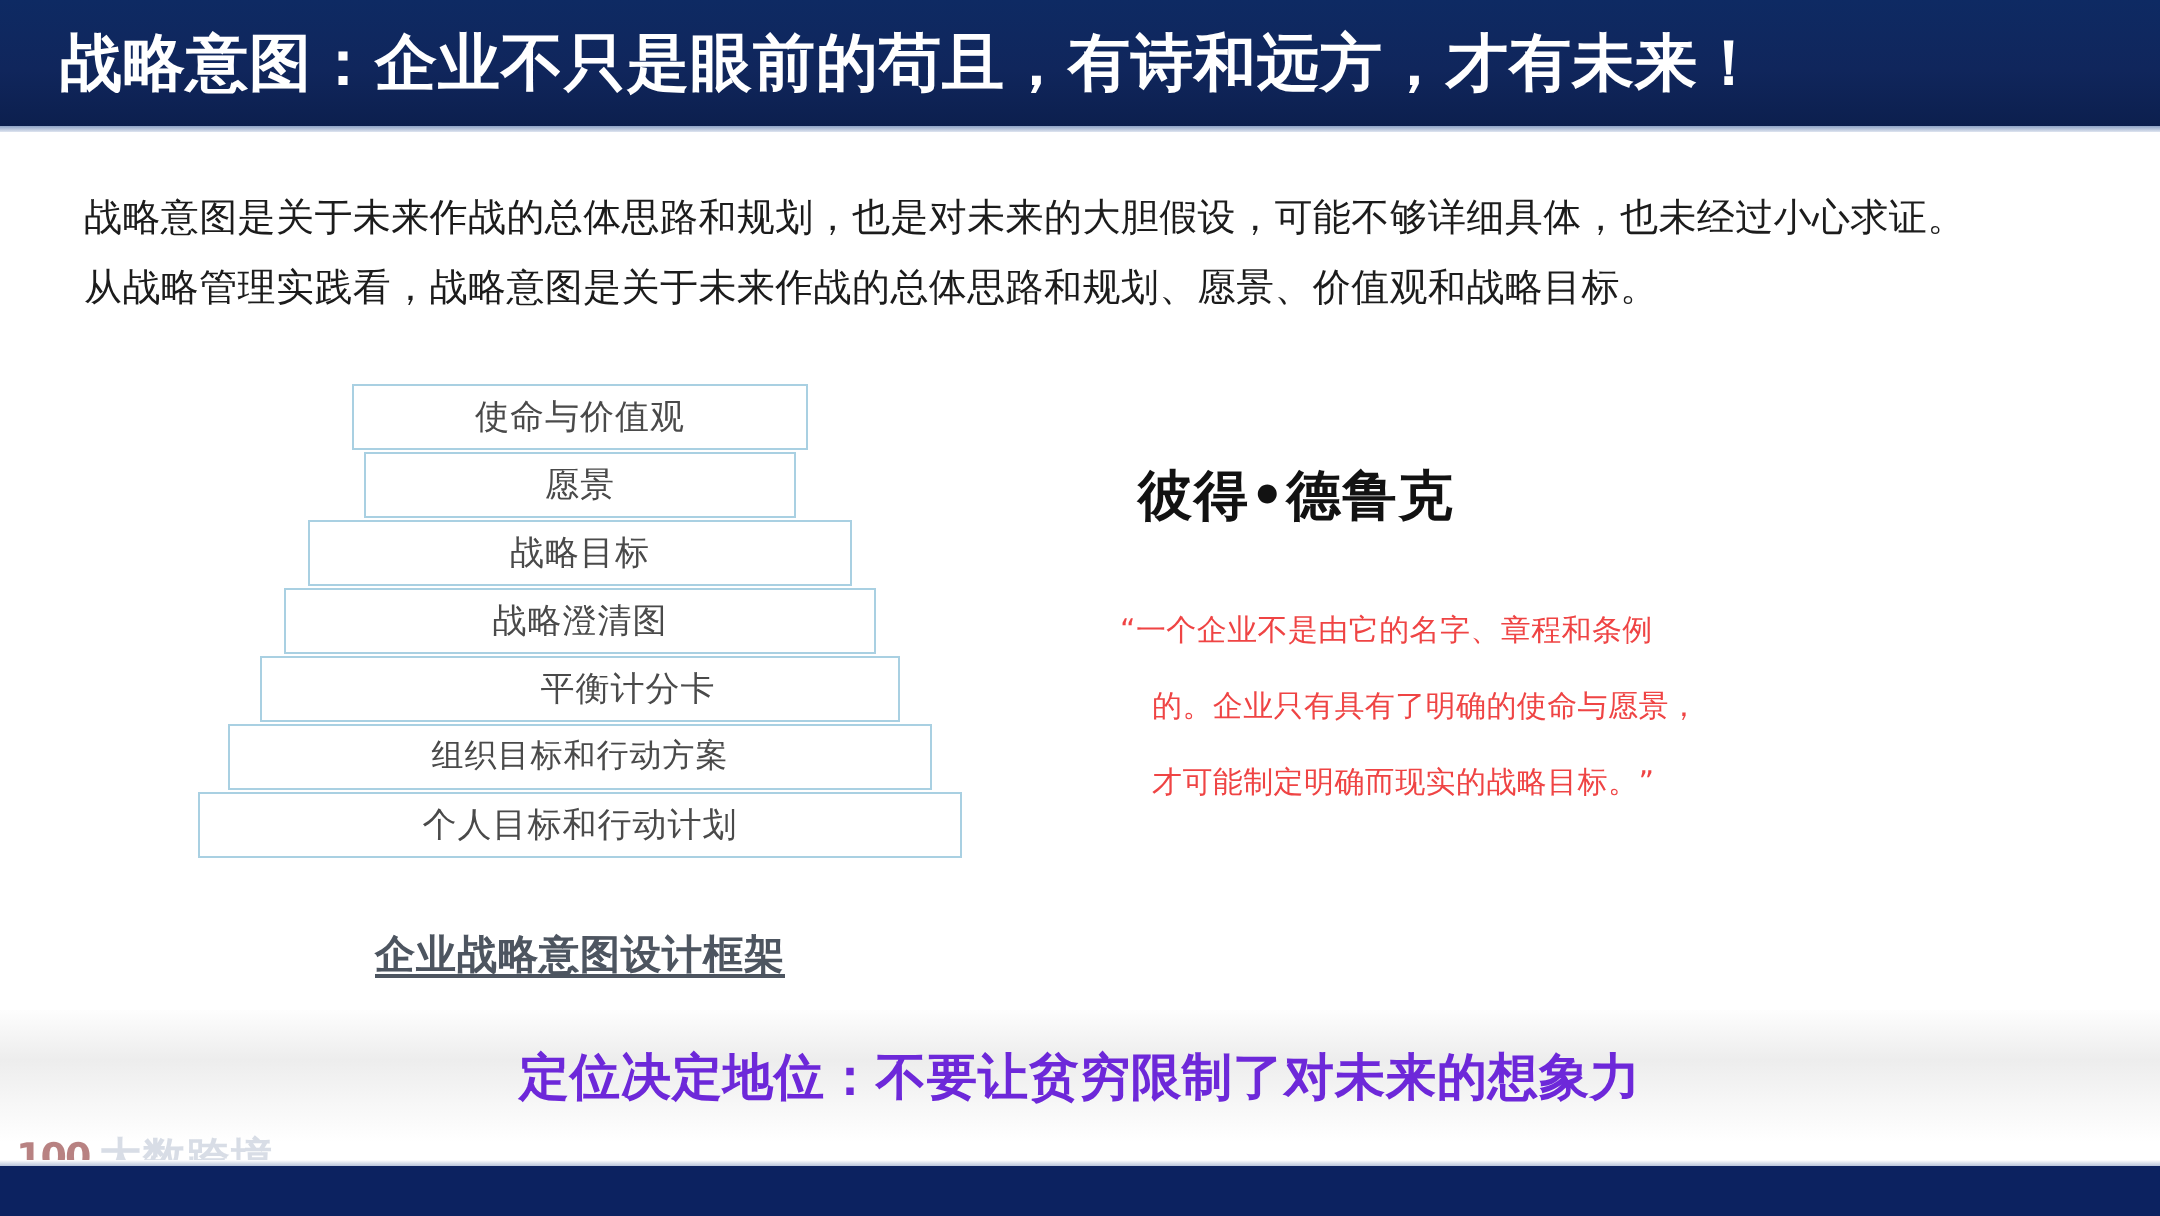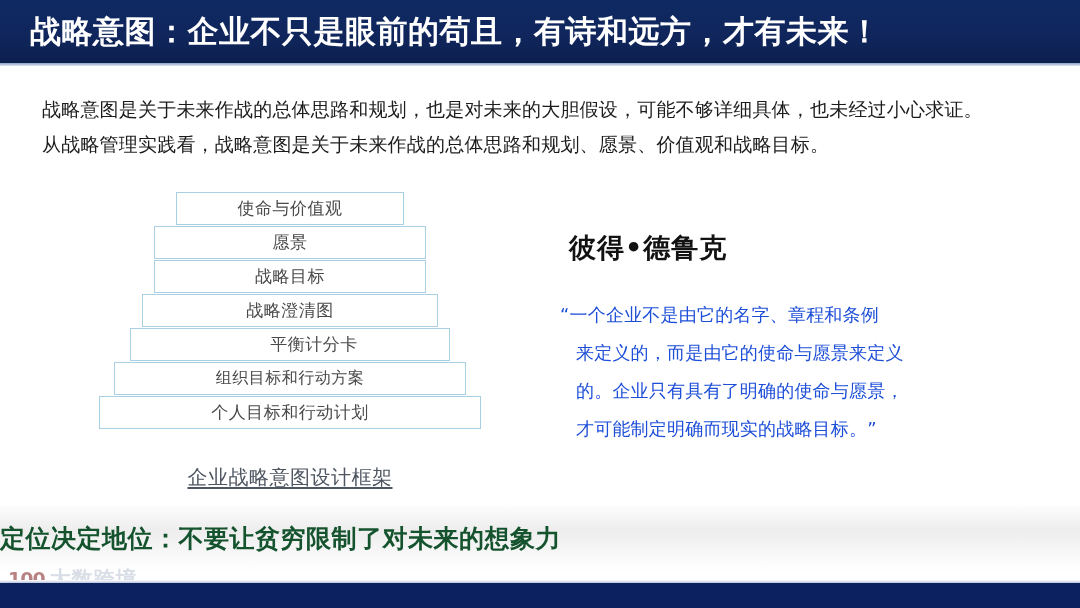--- a/index.html
+++ b/index.html
@@ -83,35 +83,35 @@
     border: 1.5px solid #a9d0e2;
     box-sizing: border-box;
     display: flex;
     align-items: center;
     justify-content: center;
     color: #4a4a4a;
     font-family: "DejaVu Sans", "Liberation Sans", sans-serif;
     letter-spacing: 0.5px;
   }
   .tier-0 { width: 228px; font-size: 17px; }
-  .tier-1 { width: 272px; font-size: 17px; }
+  .tier-1 { width: 216px; font-size: 17px; }
   .tier-2 { width: 272px; font-size: 17px; }
   .tier-3 { width: 296px; font-size: 17px; }
   .tier-4 { width: 320px; font-size: 17px; padding-left: 48px; }
   .tier-5 { width: 352px; font-size: 16px; }
   .tier-6 { width: 382px; font-size: 17px; }
 
   .pyramid-caption {
     position: absolute;
     left: 90px;
     top: 464px;
     width: 400px;
     text-align: center;
     font-size: 20px;
-    font-weight: normal;
+    font-weight: bold;
     color: #4d5560;
     text-decoration: underline;
     text-underline-offset: 3px;
     font-family: "DejaVu Sans", "Liberation Sans", sans-serif;
     letter-spacing: 0.5px;
   }
 
   
   .quote-author {
     position: absolute;
@@ -121,46 +121,47 @@
     font-weight: bold;
     color: #121212;
     letter-spacing: 1px;
     font-family: "DejaVu Sans", "Liberation Sans", sans-serif;
   }
   .quote-body {
     position: absolute;
     left: 560px;
     top: 296px;
     width: 450px;
-    font-size: 18px;
+    font-size: 15px;
     line-height: 38px;
-    color: #1d4ed8;
+    color: #ef4444;
     font-family: "DejaVu Sans", "Liberation Sans", sans-serif;
     letter-spacing: 0.2px;
   }
   .quote-body .qline { display: block; white-space: nowrap; }
   .qline.indent { padding-left: 16px; }
 
   
   .bottom-band {
     position: absolute;
     left: 0;
     top: 505px;
     width: 1080px;
     height: 66px;
     background: linear-gradient(180deg, #fdfdfd 0%, #ededed 38%, #f7f7f7 72%, #ffffff 100%);
   }
   .bottom-band-text {
     position: absolute;
     left: 0;
     top: 522px;
     width: 1080px;
+    text-align: center;
     font-size: 25px;
     font-weight: bold;
-    color: #14532d;
+    color: #6d28d9;
     letter-spacing: 0.5px;
     font-family: "DejaVu Sans", "Liberation Sans", sans-serif;
   }
 
   
   .footer-rule {
     position: absolute;
     left: 0; top: 580px;
     width: 1080px; height: 3px;
     background: linear-gradient(180deg, #ffffff 0%, #b9c4da 100%);
@@ -220,21 +221,20 @@
     <div class="tier tier-3">战略澄清图</div>
     <div class="tier tier-4">平衡计分卡</div>
     <div class="tier tier-5">组织目标和行动方案</div>
     <div class="tier tier-6">个人目标和行动计划</div>
   </div>
   <div class="pyramid-caption">企业战略意图设计框架</div>
 
   <div class="quote-author">彼得•德鲁克</div>
   <div class="quote-body">
     <span class="qline">“一个企业不是由它的名字、章程和条例</span>
-    <span class="qline indent">来定义的，而是由它的使命与愿景来定义</span>
     <span class="qline indent">的。企业只有具有了明确的使命与愿景，</span>
     <span class="qline indent">才可能制定明确而现实的战略目标。”</span>
   </div>
 
   <div class="bottom-band"></div>
   <div class="bottom-band-text">定位决定地位：不要让贫穷限制了对未来的想象力</div>
 
   <div class="watermark">
     <span class="wm-mark">100</span>
     <span class="wm-text">大数跨境</span>

